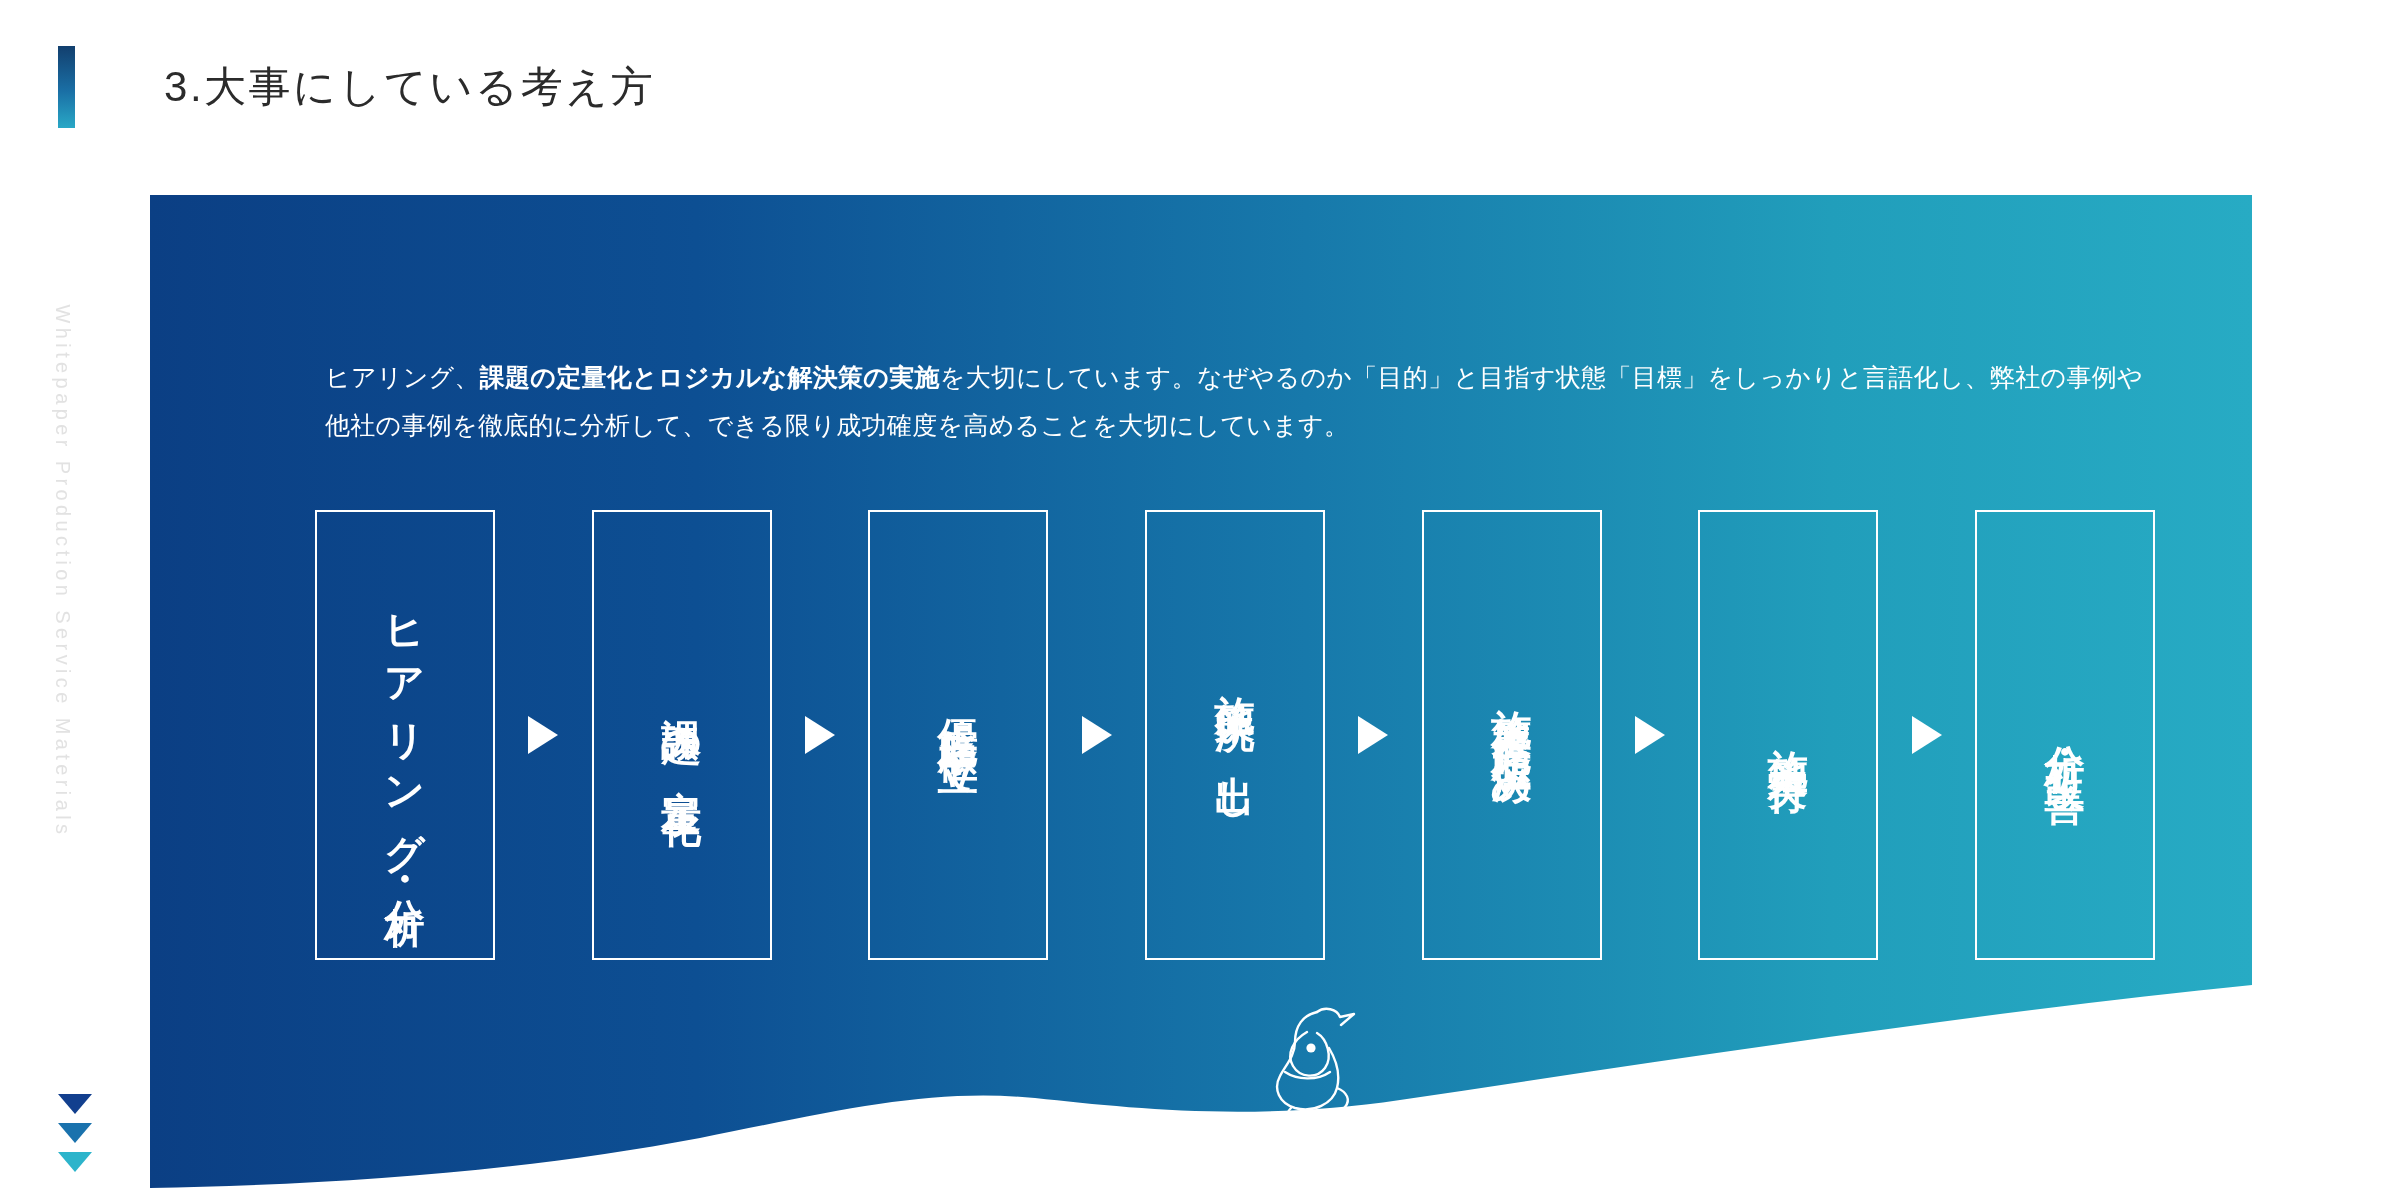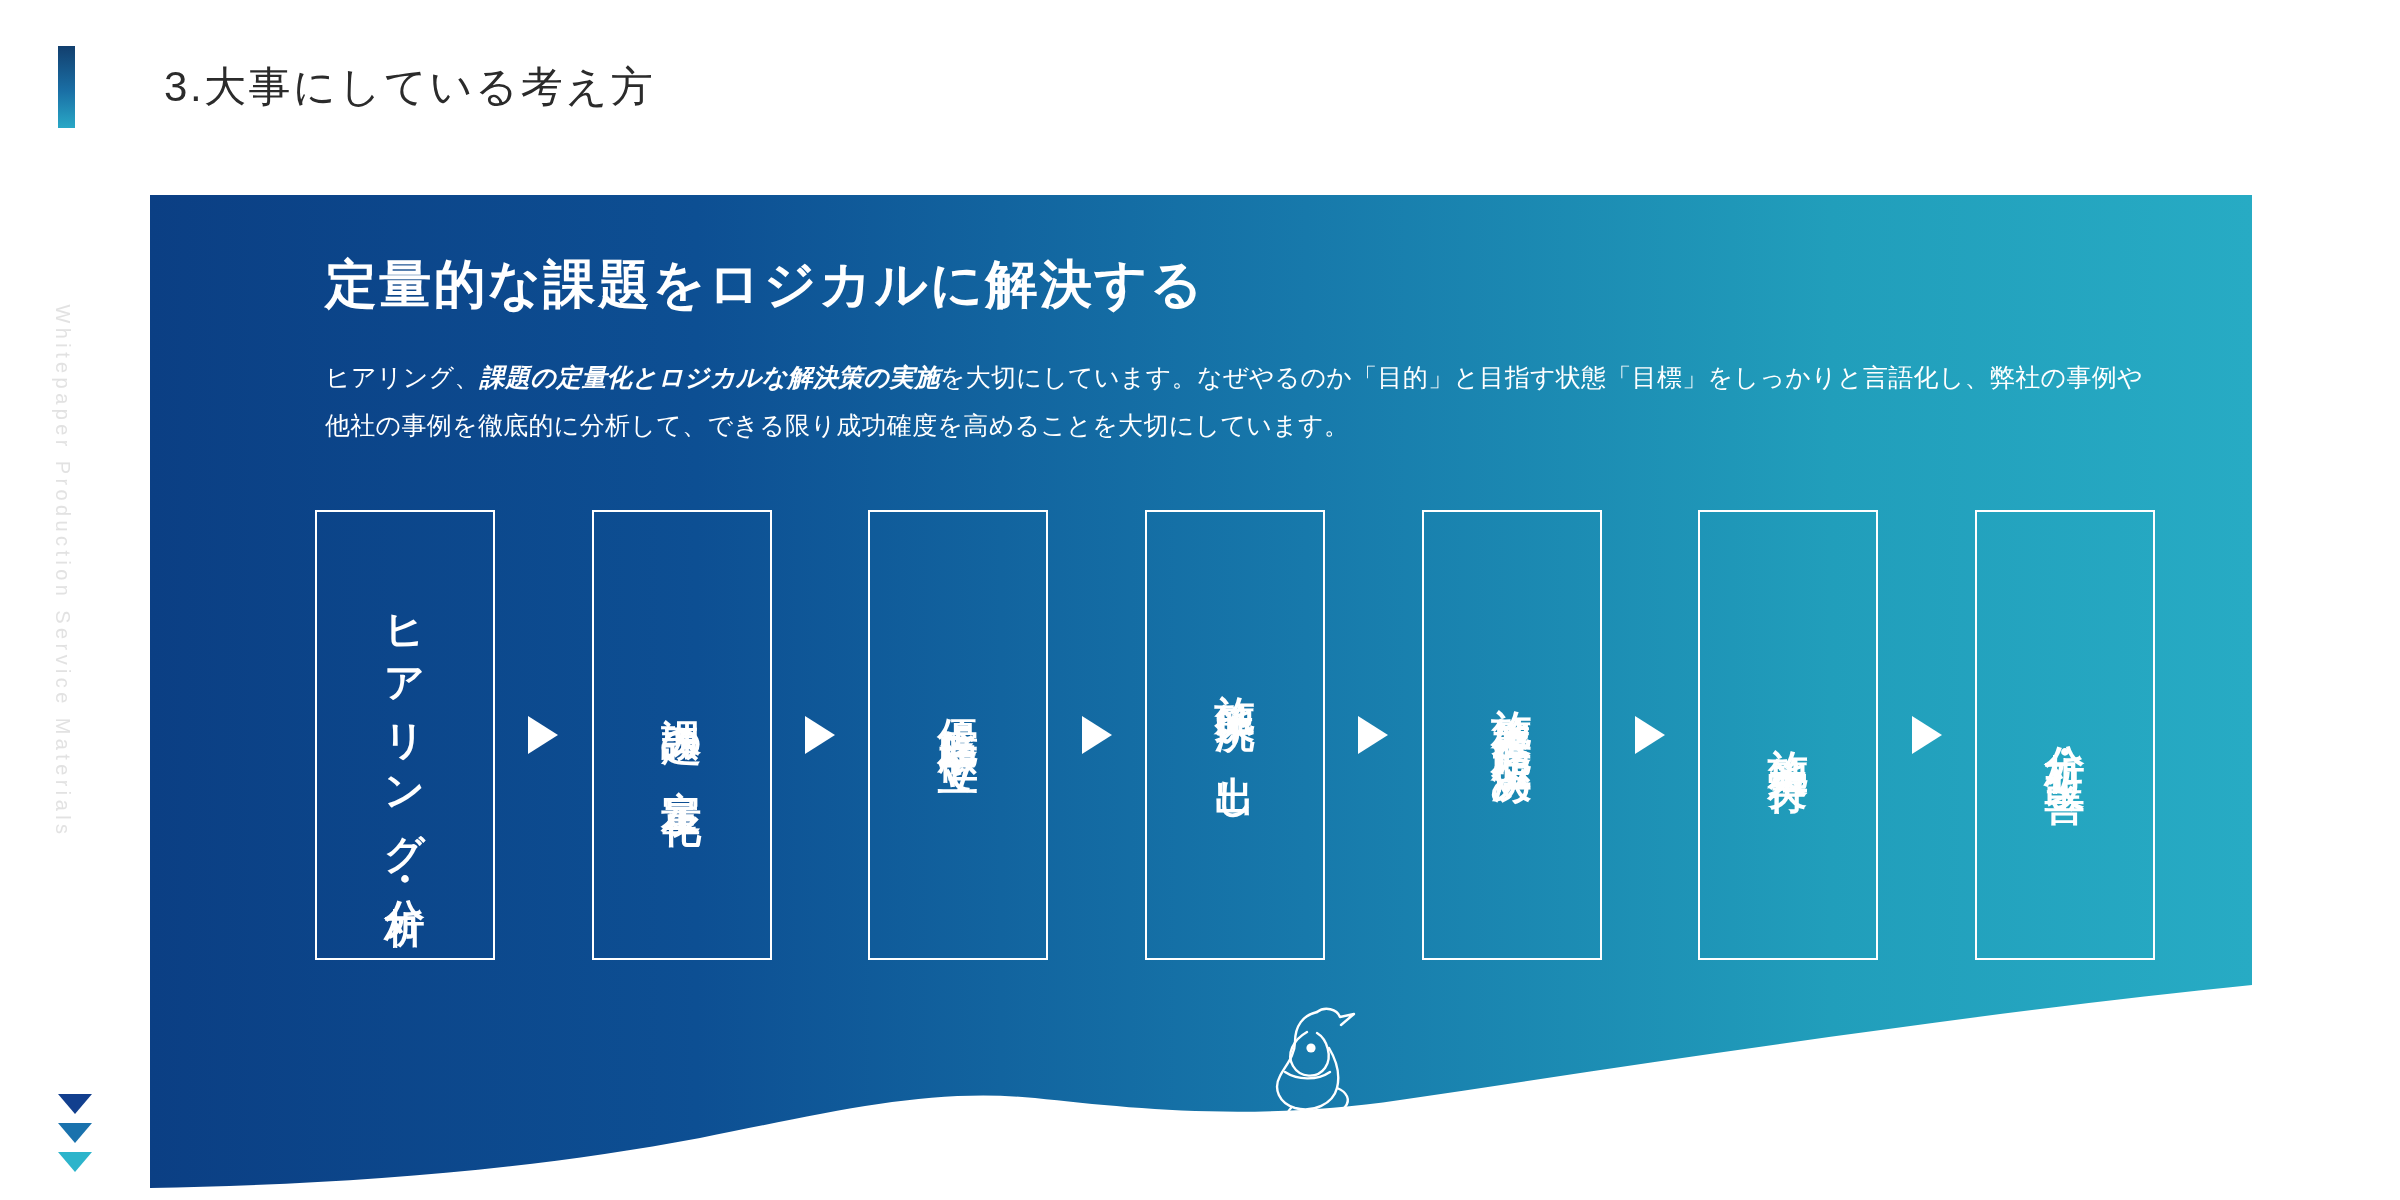--- a/index.html
+++ b/index.html
@@ -60,21 +60,21 @@
   .panel-heading {
     position:absolute; left:175px; top:55px;
     font-size:52px; font-weight:700; color:#ffffff;
     letter-spacing:0.045em; white-space:nowrap;
   }
   .panel-body {
     position:absolute; left:175px; top:158px; width:1830px;
     font-size:25px; color:#ffffff; line-height:1.92;
     letter-spacing:0.012em;
   }
-  .panel-body b { font-weight:700;font-style:italic; }
+  .panel-body b { font-weight:700; }
 
   
   .steps {
     position:absolute; left:165px; top:315px;
     width:1840px; height:450px;
     display:flex; align-items:center;
   }
   .step-box {
     width:180px; height:450px;
     border:2px solid #ffffff;
@@ -132,21 +132,20 @@
     </defs>
     <path d="M150,195 L2252,195 L2252,985
              C2000,1010 1700,1055 1400,1100
              C1250,1122 1130,1108 1035,1098
              C930,1088 840,1110 700,1138
              C520,1172 330,1185 150,1188 Z" fill="url(#panelGrad)"></path>
   </svg>
 
   <div class="panel-content">
 
-    <div class="panel-heading">定量的な課題をロジカルに解決する</div>
 
     <div class="panel-body">
       <span>ヒアリング、</span><b>課題の定量化とロジカルな解決策の実施</b><span>を大切にしています。なぜやるのか「目的」と目指す状態「目標」をしっかりと言語化し、弊社の事例や他社の事例を徹底的に分析して、できる限り成功確度を高めることを大切にしています。</span>
     </div>
 
     <div class="steps">
 
       <div class="step-box">
         <span class="step-label">ヒアリング・分析</span>
       </div>

